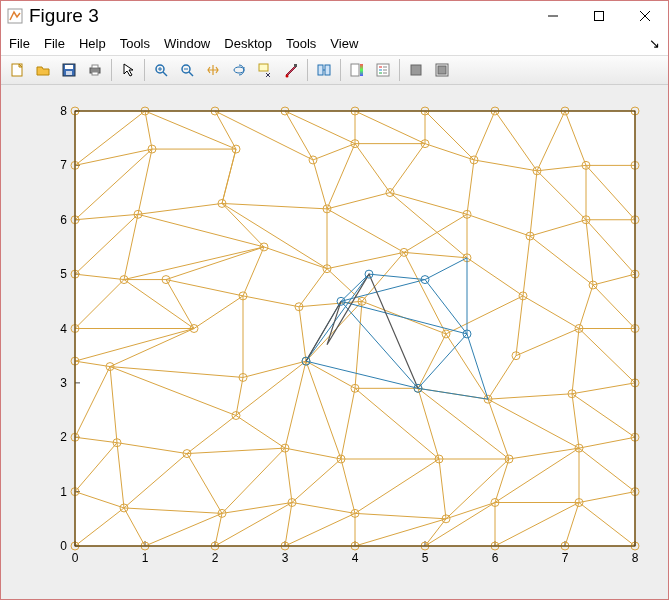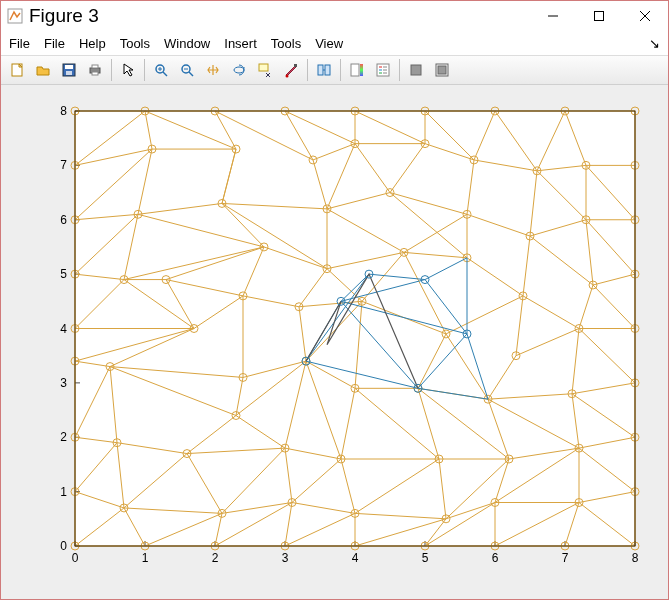--- a/index.html
+++ b/index.html
@@ -48,21 +48,21 @@
       </svg>
     </div>
 </div>
 
 <div class="menubar">
   <div>File</div>
   <div>File</div>
   <div>Help</div>
   <div>Tools</div>
   <div>Window</div>
-  <div>Insert</div>
+  <div>Desktop</div>
   <div>Tools</div>
   <div>View</div>
   <div class="spacer"></div>
   <div class="dock-arrow">↘</div>
 </div>
 
 <div class="toolbar">
   <div class="tbtn">
       <svg width="16" height="16">
         <rect x="3" y="2" width="10" height="12" fill="#fff" stroke="#b8860b"></rect>

